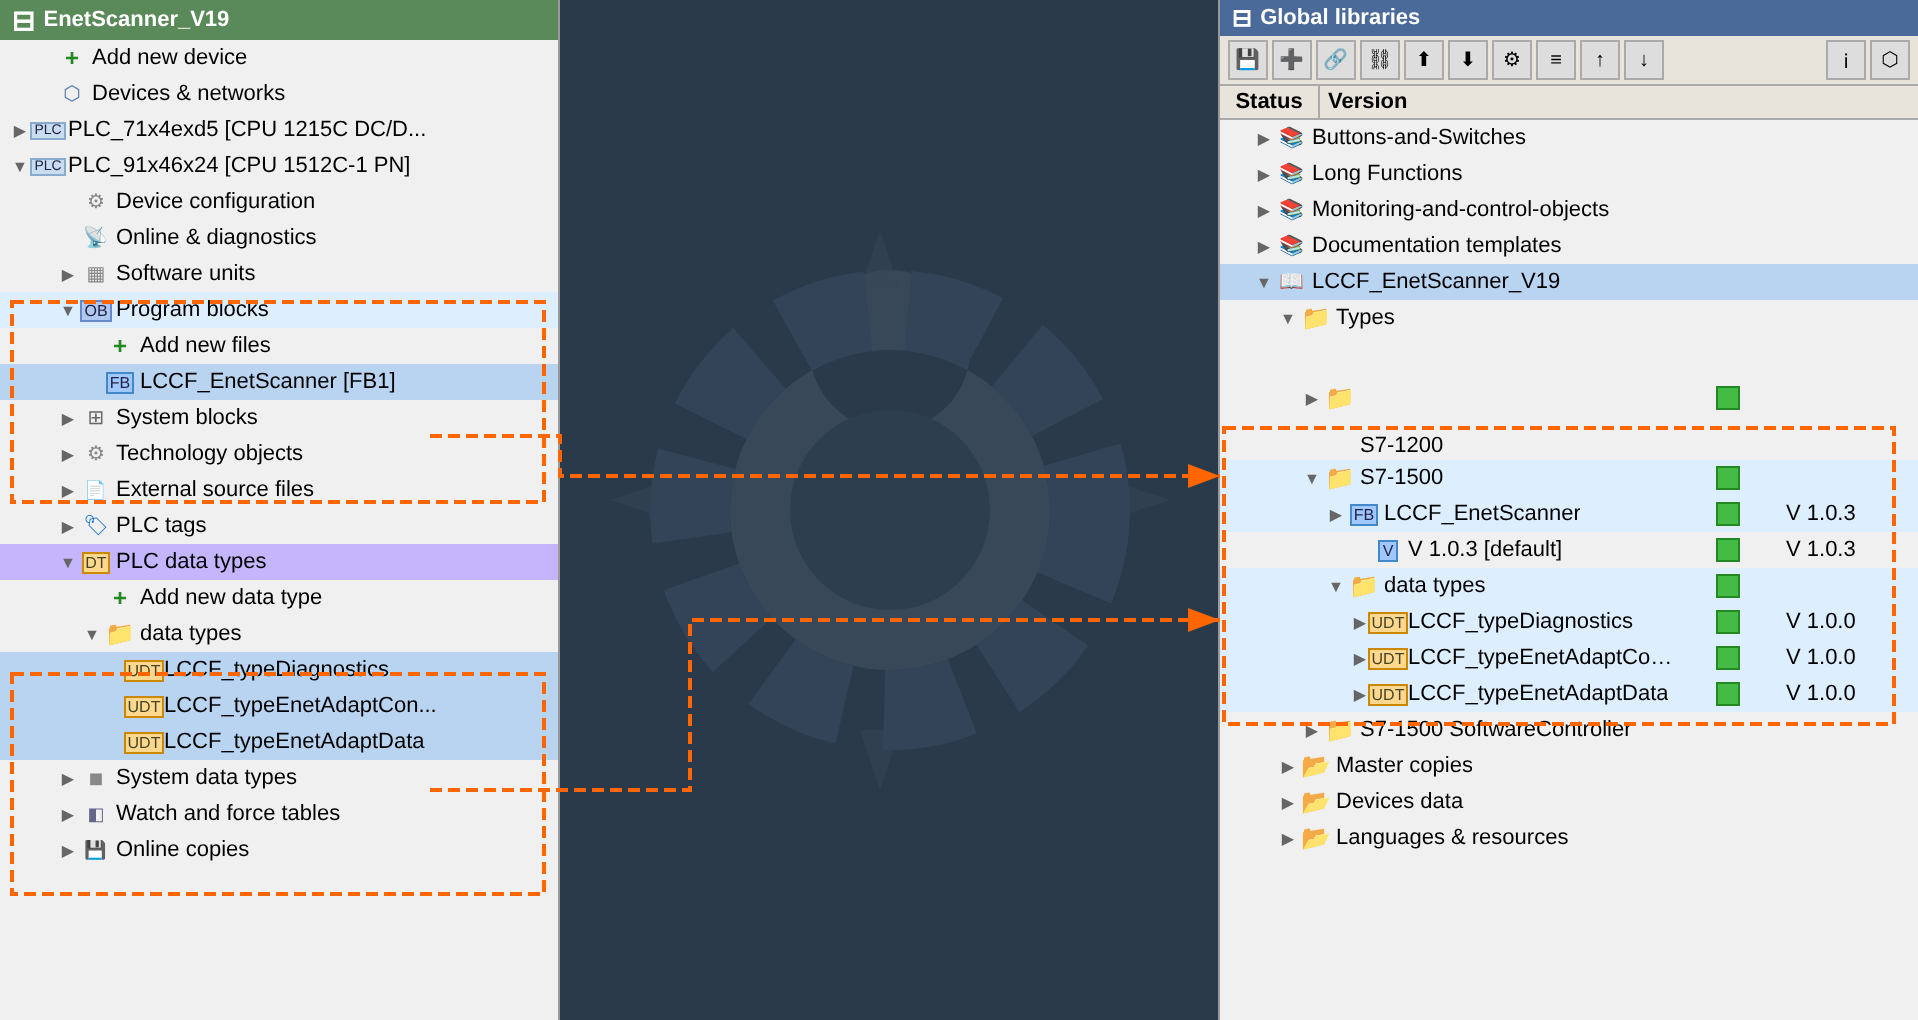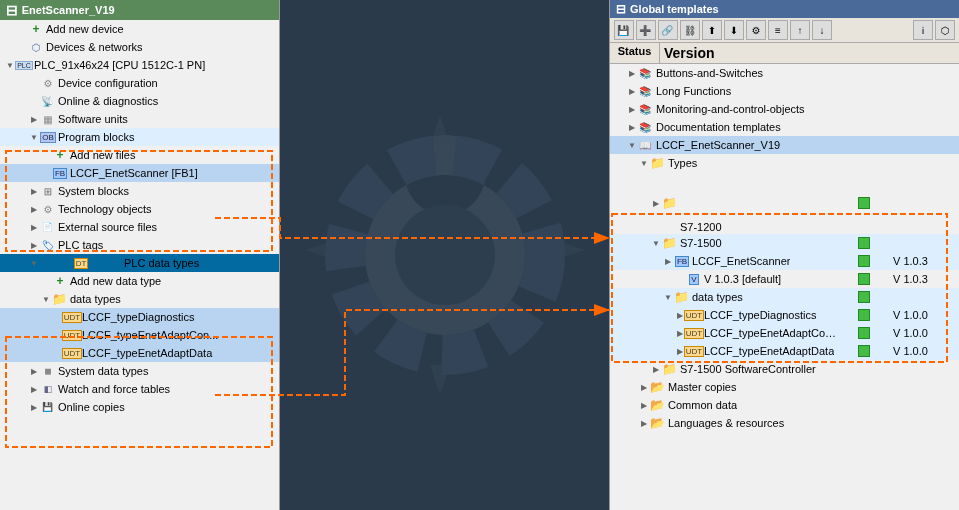--- a/index.html
+++ b/index.html
@@ -38,21 +38,21 @@
     .arrows-overlay { position: absolute; top: 0; left: 0; width: 100%; height: 100%; pointer-events: none; }
 
     
     .toolbar { background: #e8e4dc; border-bottom: 1px solid #aaa; padding: 2px 4px; display: flex; align-items: center; gap: 2px; }
     .tb-btn { width: 20px; height: 20px; background: #ddd; border: 1px solid #aaa; display: flex; align-items: center; justify-content: center; font-size: 10px; cursor: pointer; }
 
     
     .table-header { display: flex; background: #e8e4dc; border-bottom: 1px solid #aaa; }
     .th-name { flex: 1; padding: 2px 4px; font-size: 11px; font-weight: bold; border-right: 1px solid #aaa; }
     .th-status { width: 50px; padding: 2px 4px; font-size: 11px; font-weight: bold; border-right: 1px solid #aaa; text-align: center; }
-    .th-version { width: 70px; padding: 2px 4px; font-size: 14px; font-weight: bold; }
+    .th-version { width: 70px; padding: 2px 4px; font-size: 11px; font-weight: bold; }
 
     .status-dot { width: 12px; height: 12px; background: #44bb44; border: 1px solid #228822; display: inline-block; }
 
     .version-label { font-size: 11px; color: #000; }
 
     
     .gear-bg { position: absolute; opacity: 0.15; }
 
     
     .project-header { background: #5a8a5a; color: white; padding: 2px 6px; font-size: 11px; font-weight: bold; display: flex; align-items: center; gap: 4px; }
@@ -77,20 +77,27 @@
           <span class="label">Add new device</span>
         </div>
         <div class="tree-item indent-1">
           <span class="arrow arrow-empty"></span>
           <span class="icon">
             <span style="color:#5577aa;font-size:10px;">⬡</span>
           </span>
           <span class="label">Devices &amp; networks</span>
         </div>
         <div class="tree-item indent-0">
+          <span class="arrow arrow-right"></span>
+          <span class="icon">
+            <span style="background:#c8ddf0;border:1px solid #88aacc;font-size:7px;padding:0 1px;color:#224;">PLC</span>
+          </span>
+          <span class="label">PLC_71x4exd5 [CPU 1215C DC/D...</span>
+        </div>
+        <div class="tree-item indent-0">
           <span class="arrow arrow-down"></span>
           <span class="icon">
             <span style="background:#c8ddf0;border:1px solid #88aacc;font-size:7px;padding:0 1px;color:#224;">PLC</span>
           </span>
           <span class="label">PLC_91x46x24 [CPU 1512C-1 PN]</span>
         </div>
         <div class="tree-item indent-2">
           <span class="arrow arrow-empty"></span>
           <span class="icon">
             <span style="color:#888;">⚙</span>
@@ -153,21 +160,21 @@
           </span>
           <span class="label">External source files</span>
         </div>
         <div class="tree-item indent-2">
           <span class="arrow arrow-right"></span>
           <span class="icon">
             <span style="color:#0066cc;font-size:10px;">🏷</span>
           </span>
           <span class="label">PLC tags</span>
         </div>
-        <div class="tree-item indent-2" style="background: #0369a1; gap: 33px;">
+        <div class="tree-item indent-2" style="background: #c4b5fd;">
           <span class="arrow arrow-down"></span>
           <span class="icon">
             <span style="background:#ffd890;border:1px solid #cc8800;font-size:8px;padding:0 1px;color:#442;">DT</span>
           </span>
           <span class="label">PLC data types</span>
         </div>
         <div class="tree-item indent-3">
           <span class="arrow arrow-empty"></span>
           <span class="icon">
             <span style="color:#228822;font-weight:bold;font-size:12px;">+</span>
@@ -239,21 +246,21 @@
       
       
     </svg>
 
   </div>
 
   <div class="right-panel">
 
     <div style="background:#4a6a9a; color:white; padding:2px 6px; font-size:11px; font-weight:bold; display:flex; align-items:center; gap:4px;">
       <span style="font-size:12px;">⊟</span>
-      <span>Global templates</span>
+      <span>Global libraries</span>
     </div>
 
     <div class="toolbar">
       <button class="tb-btn">💾</button>
       <button class="tb-btn">➕</button>
       <button class="tb-btn">🔗</button>
       <button class="tb-btn">⛓</button>
       <button class="tb-btn">⬆</button>
       <button class="tb-btn">⬇</button>
       <button class="tb-btn">⚙</button>
@@ -462,21 +469,21 @@
           </div>
           <div style="width: 50px; display: flex; align-items: center; justify-content: center;"></div>
           <div style="width: 70px; padding: 0px 4px;"></div>
         </div>
         <div style="display: flex; align-items: center; padding: 1px 0px; cursor: pointer;">
           <div style="flex: 1 1 0%; display: flex; align-items: center; padding-left: 28px; overflow: hidden;">
             <span class="arrow arrow-right"></span>
             <span class="icon">
               <span style="color:#ccaa44;font-size:12px;">📂</span>
             </span>
-            <span class="label" style="overflow:hidden;text-overflow:ellipsis;">Common data</span>
+            <span class="label" style="overflow:hidden;text-overflow:ellipsis;">Devices data</span>
           </div>
           <div style="width: 50px; display: flex; align-items: center; justify-content: center;"></div>
           <div style="width: 70px; padding: 0px 4px;"></div>
         </div>
         <div style="display: flex; align-items: center; padding: 1px 0px; cursor: pointer;">
           <div style="flex: 1 1 0%; display: flex; align-items: center; padding-left: 28px; overflow: hidden;">
             <span class="arrow arrow-right"></span>
             <span class="icon">
               <span style="color:#ccaa44;font-size:12px;">📂</span>
             </span>

